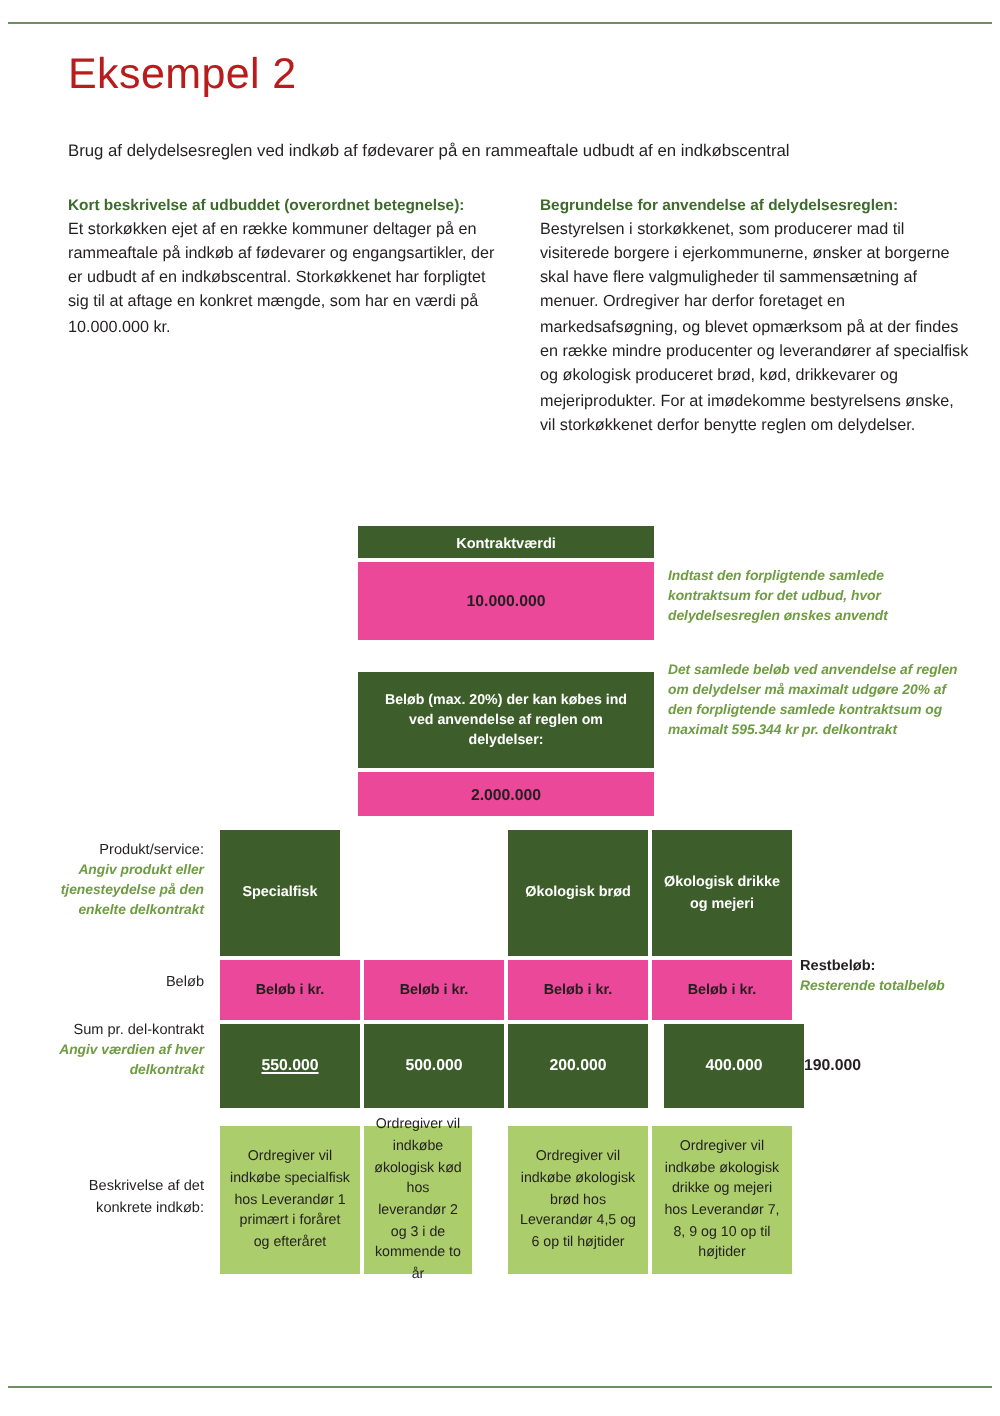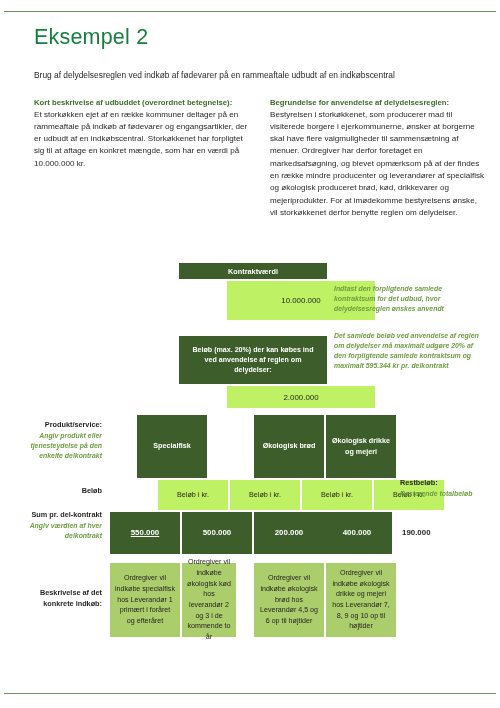--- a/index.html
+++ b/index.html
@@ -33,21 +33,21 @@
   .content {
     position: absolute;
     left: 34px;
     top: 26px;
     width: 452px;
   }
 
   .title {
     font-size: 21.5px;
     font-weight: normal;
-    color: #15803d;
+    color: #b91c1c;
     letter-spacing: 0.2px;
     margin: 0 0 20px 0;
     line-height: 1.1;
   }
 
   .subtitle {
     font-size: 8.4px;
     color: #231f20;
     margin: 0 0 16px 0;
     line-height: 1.35;
@@ -92,24 +92,23 @@
     align-items: center;
     justify-content: center;
     text-align: center;
   }
   .dark {
     background: #3d5e2a;
     color: #ffffff;
     font-weight: bold;
   }
   .light {
-    background: #bef264;
-    color: #231f20;
-    font-weight: normal;
-    margin-left: 48px;
+    background: #ec4899;
+    color: #231f20;
+    font-weight: bold;
   }
   .note {
     position: absolute;
     font-size: 6.9px;
     font-style: italic;
     font-weight: bold;
     color: #6f9c43;
     line-height: 1.45;
     text-align: left;
   }
@@ -136,21 +135,21 @@
     padding: 0 4px;
   }
   .rowlabel {
     position: absolute;
     box-sizing: border-box;
     text-align: right;
     font-size: 7.3px;
     line-height: 1.45;
     color: #231f20;
   }
-  .rowlabel b { font-weight: bold; padding-left: 10px; }
+  .rowlabel b { font-weight: normal; padding-left: 10px; }
   .rowlabel i {
     display: block;
     font-style: italic;
     font-weight: bold;
     color: #6f9c43;
     font-size: 6.9px;
     line-height: 1.45;
   }
   .sidenote {
     position: absolute;
@@ -232,21 +231,21 @@
 
     <div class="rowlabel" style="left:20px; top:510px; width:82px;">
       <b>Sum pr. del-kontrakt</b>
       <i>Angiv værdien af hver delkontrakt</i>
     </div>
 
     <div class="rowlabel" style="left:20px; top:588px; width:82px;">
       <b>Beskrivelse af det konkrete indkøb:</b>
     </div>
 
-    <div class="tbl-cell dark" style="left:110px; top:415px; width:70px; height:63px; color:#fff; font-weight:bold;margin-left:27px;">
+    <div class="tbl-cell dark" style="left:110px; top:415px; width:60px; height:63px; color:#fff; font-weight:bold;">
       <span>Specialfisk</span>
     </div>
     <div class="tbl-cell dark" style="left:254px; top:415px; width:70px; height:63px; color:#fff; font-weight:bold;">
       <span>Økologisk brød</span>
     </div>
     <div class="tbl-cell dark" style="left:326px; top:415px; width:70px; height:63px; color:#fff; font-weight:bold;">
       <span>Økologisk drikke og mejeri</span>
     </div>
 
     <div class="tbl-cell light" style="left:110px; top:480px; width:70px; height:30px;">
@@ -264,21 +263,21 @@
 
     <div class="tbl-cell dark" style="left:110px; top:512px; width:70px; height:42px; color:#fff; font-weight:bold; font-size:7.9px;text-decoration:underline;">
       <span>550.000</span>
     </div>
     <div class="tbl-cell dark" style="left:182px; top:512px; width:70px; height:42px; color:#fff; font-weight:bold; font-size:7.9px;">
       <span>500.000</span>
     </div>
     <div class="tbl-cell dark" style="left:254px; top:512px; width:70px; height:42px; color:#fff; font-weight:bold; font-size:7.9px;">
       <span>200.000</span>
     </div>
-    <div class="tbl-cell dark" style="left:322px; top:512px; width:70px; height:42px; color:#fff; font-weight:bold; font-size:7.9px;">
+    <div class="tbl-cell dark" style="left:332px; top:512px; width:70px; height:42px; color:#fff; font-weight:bold; font-size:7.9px;">
       <span>400.000</span>
     </div>
 
     <div class="sidenote" style="left:400px; top:478px; width:84px;">
       <b>Restbeløb:</b>
       <i>Resterende totalbeløb</i>
     </div>
     <div class="sidevalue" style="left:402px; top:528px;">190.000</div>
 
     <div class="desc-cell" style="left:110px; top:563px; width:70px; height:74px;">

